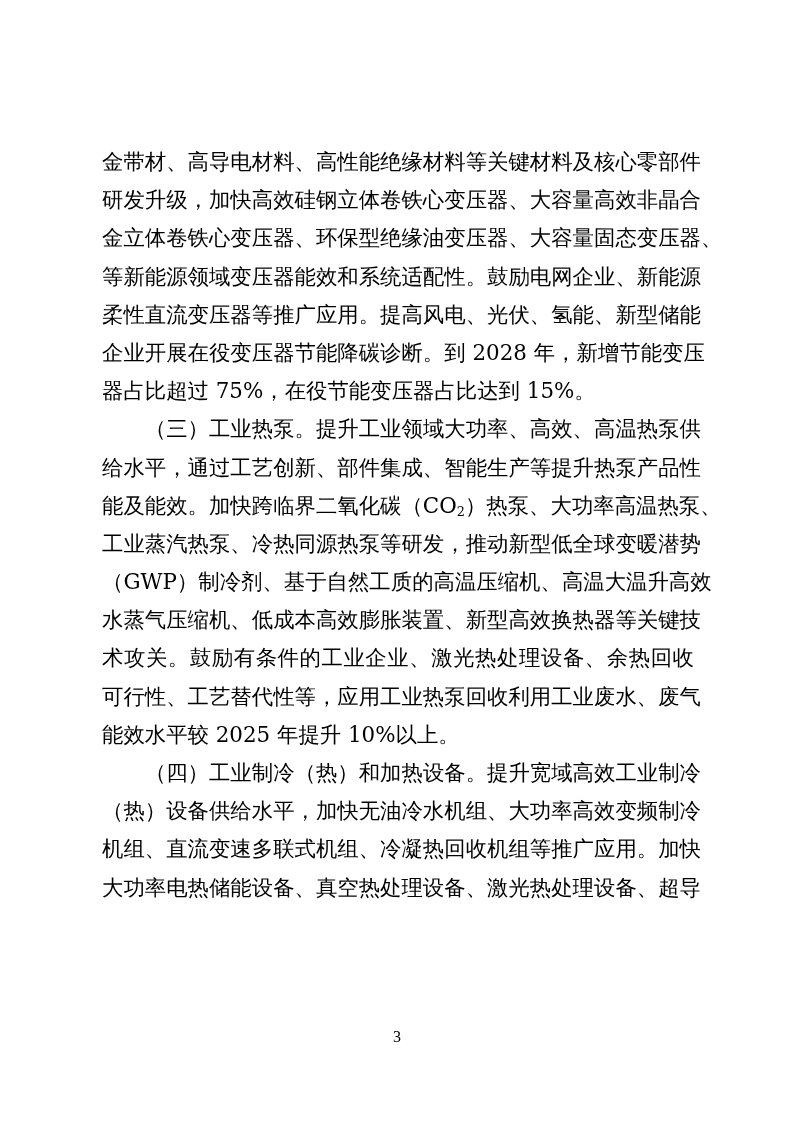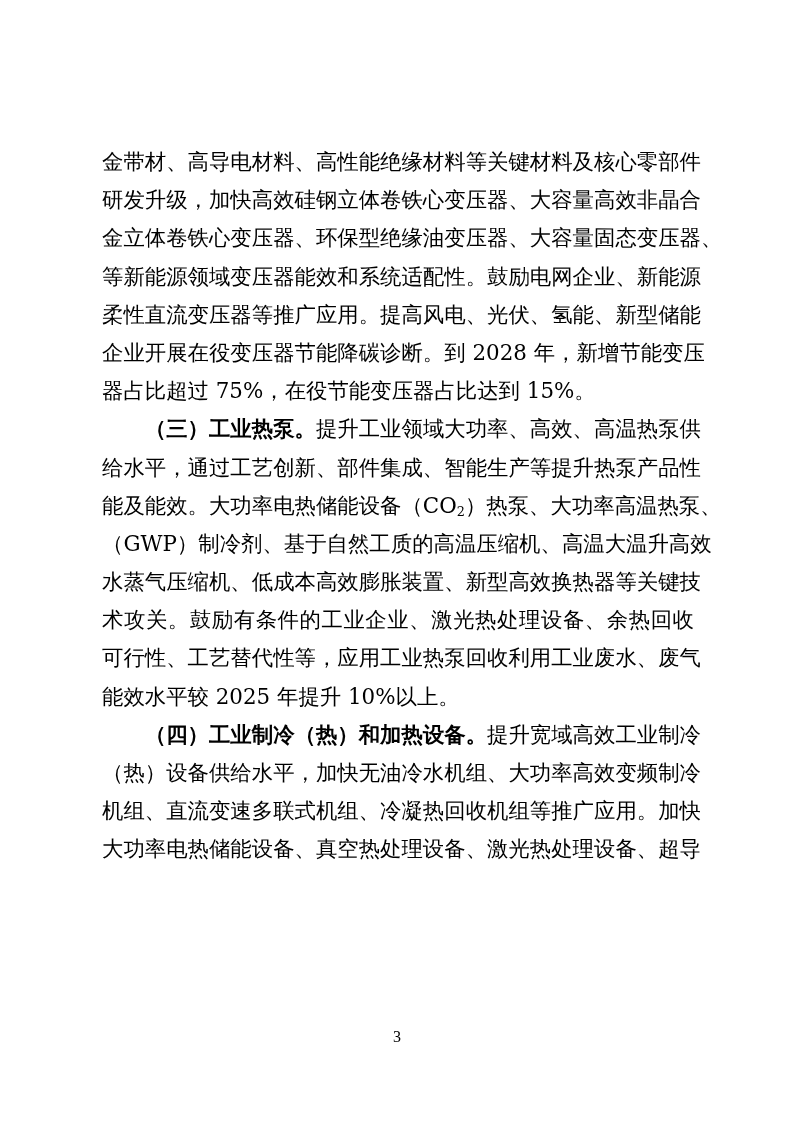--- a/index.html
+++ b/index.html
@@ -14,21 +14,21 @@
     font-size: 21.4px; line-height: 38.2px;
     text-align: justify; text-justify: inter-character;
     letter-spacing: 0px;
   }
   .para { margin: 0; padding: 0; text-indent: 0; }
   .line {
     display: block; white-space: nowrap; text-align-last: justify;
     text-align: justify; height: 38.2px; overflow: visible;
   }
   .line.last { text-align-last: left; }
-  .heading { font-family: "DejaVu Sans", "Liberation Sans", sans-serif; font-weight: bold; }
+  .heading { font-family: "DejaVu Sans", "Liberation Sans", sans-serif; font-weight: normal; }
   .page-number {
     position: absolute; left: 0; width: 794px; top: 1028px; text-align: center;
     font-family: "Liberation Serif", "DejaVu Serif", serif; font-size: 16px; color: #000;
   }
   sub { font-size: 0.6em; vertical-align: -0.25em; line-height: 0; }
 </style>
 </head>
 <body>
 
 <div class="page">
@@ -40,21 +40,22 @@
       <span class="line">金立体卷铁心变压器、环保型绝缘油变压器、大容量固态变压器、</span>
       <span class="line">等新能源领域变压器能效和系统适配性。鼓励电网企业、新能源</span>
       <span class="line">柔性直流变压器等推广应用。提高风电、光伏、氢能、新型储能</span>
       <span class="line">企业开展在役变压器节能降碳诊断。到 2028 年，新增节能变压</span>
       <span class="line last">器占比超过 75%，在役节能变压器占比达到 15%。</span>
     </div>
 
     <div class="para">
       <span class="line" style="padding-left:42.8px;"><span class="heading">（三）工业热泵。</span><span>提升工业领域大功率、高效、高温热泵供</span></span>
       <span class="line">给水平，通过工艺创新、部件集成、智能生产等提升热泵产品性</span>
-      <span class="line"><span>能及能效。大功率电热储能设备（CO</span><sub>2</sub><span>）热泵、大功率高温热泵、</span></span>
+      <span class="line"><span>能及能效。加快跨临界二氧化碳（CO</span><sub>2</sub><span>）热泵、大功率高温热泵、</span></span>
+      <span class="line">工业蒸汽热泵、冷热同源热泵等研发，推动新型低全球变暖潜势</span>
       <span class="line">（GWP）制冷剂、基于自然工质的高温压缩机、高温大温升高效</span>
       <span class="line">水蒸气压缩机、低成本高效膨胀装置、新型高效换热器等关键技</span>
       <span class="line">术攻关。鼓励有条件的工业企业、激光热处理设备、余热回收</span>
       <span class="line">可行性、工艺替代性等，应用工业热泵回收利用工业废水、废气</span>
       <span class="line last">能效水平较 2025 年提升 10%以上。</span>
     </div>
 
     <div class="para">
       <span class="line" style="padding-left:42.8px;"><span class="heading">（四）工业制冷（热）和加热设备。</span><span>提升宽域高效工业制冷</span></span>
       <span class="line">（热）设备供给水平，加快无油冷水机组、大功率高效变频制冷</span>

